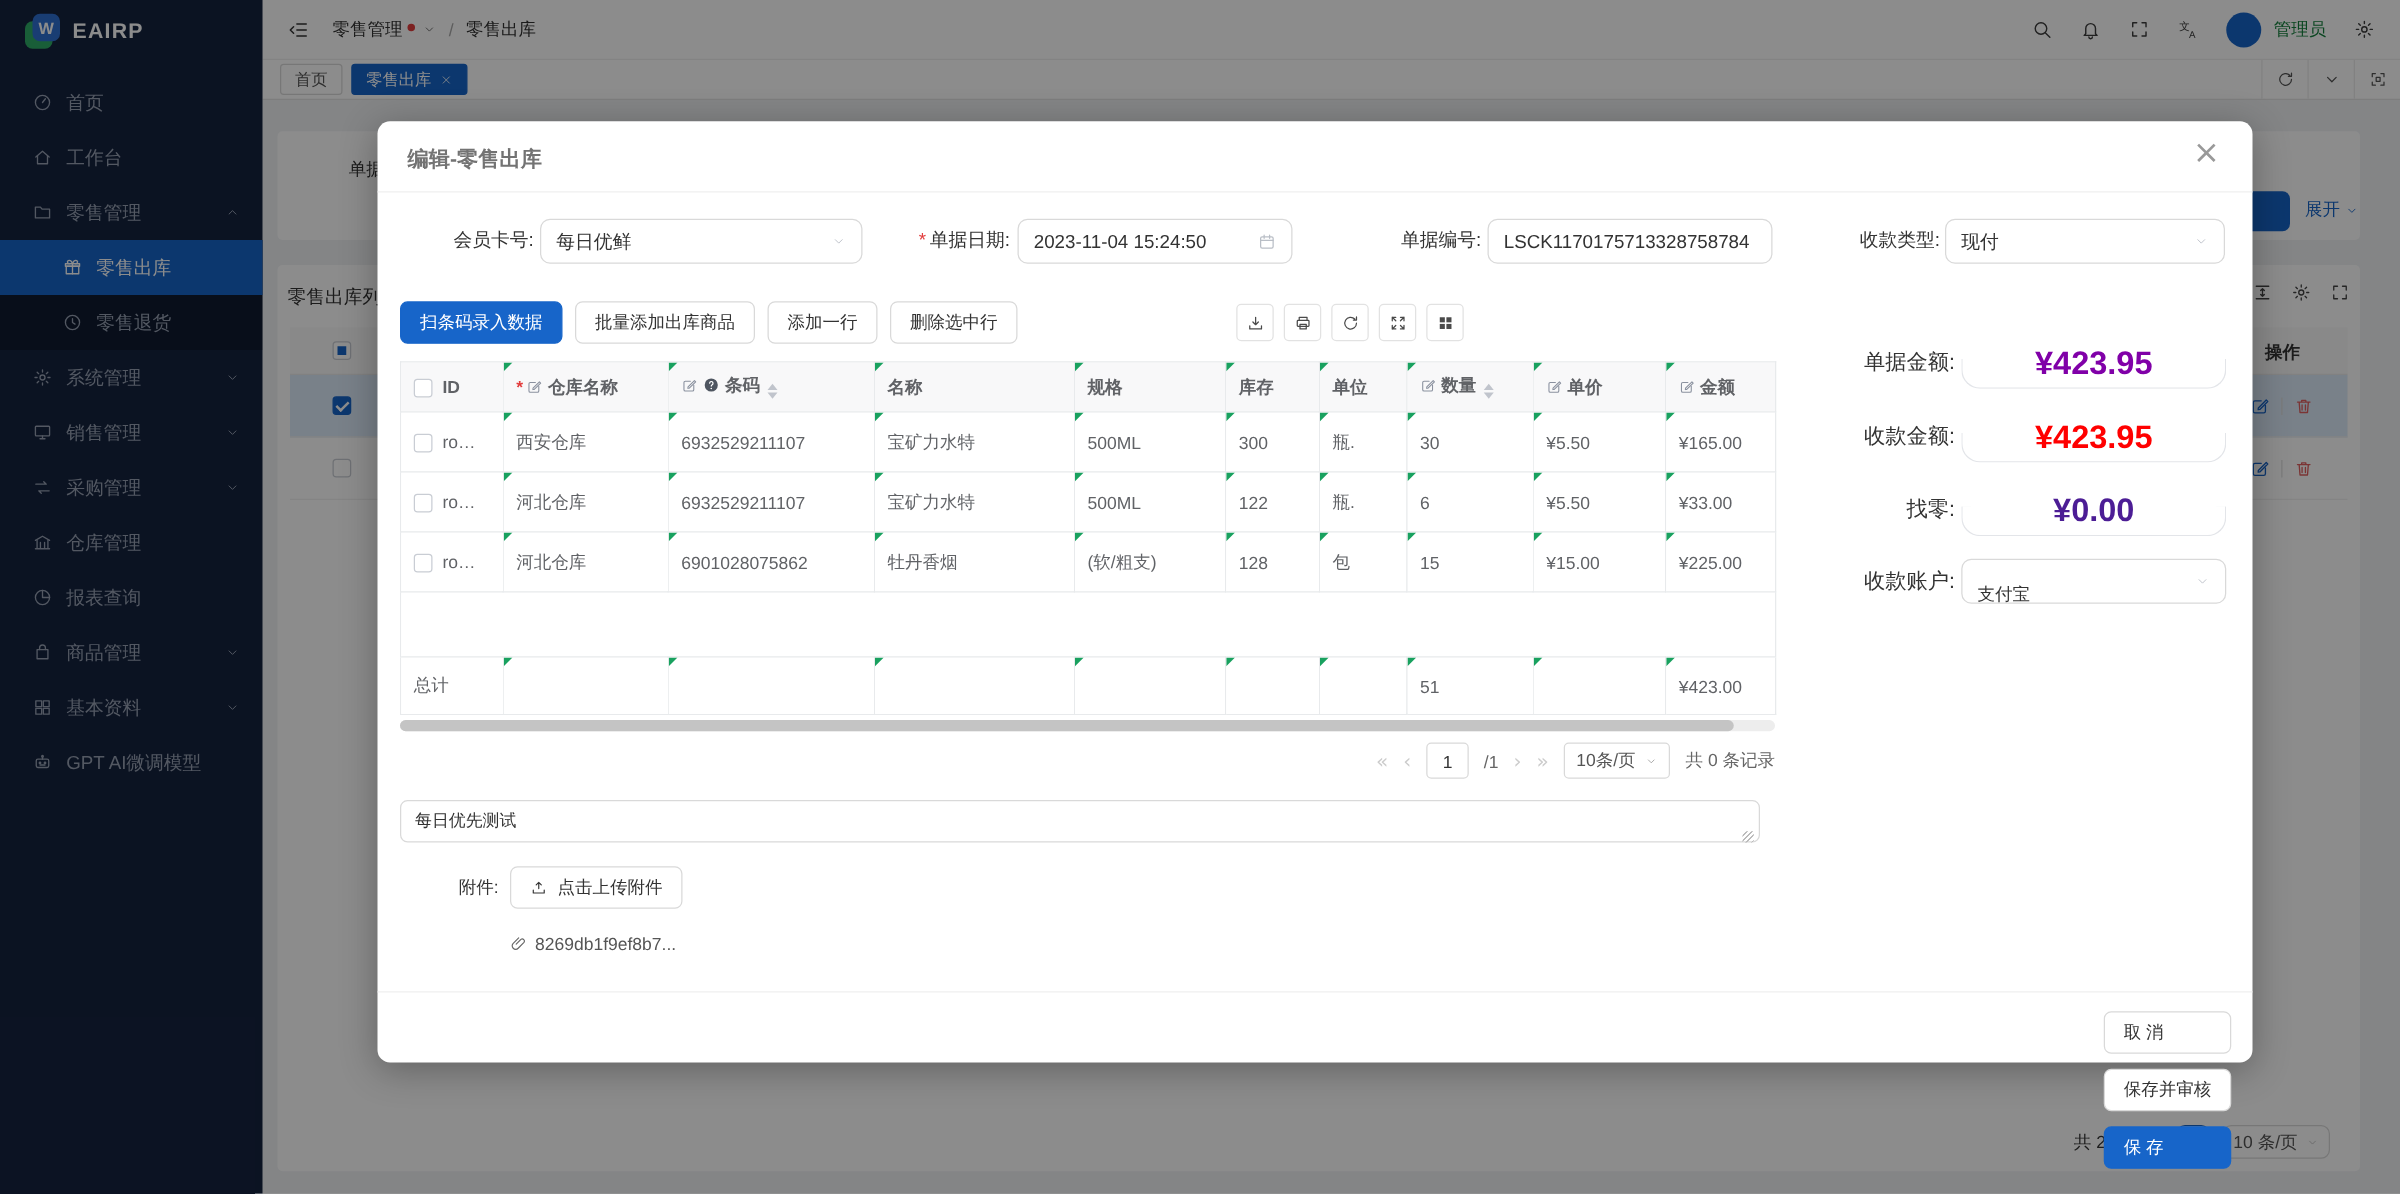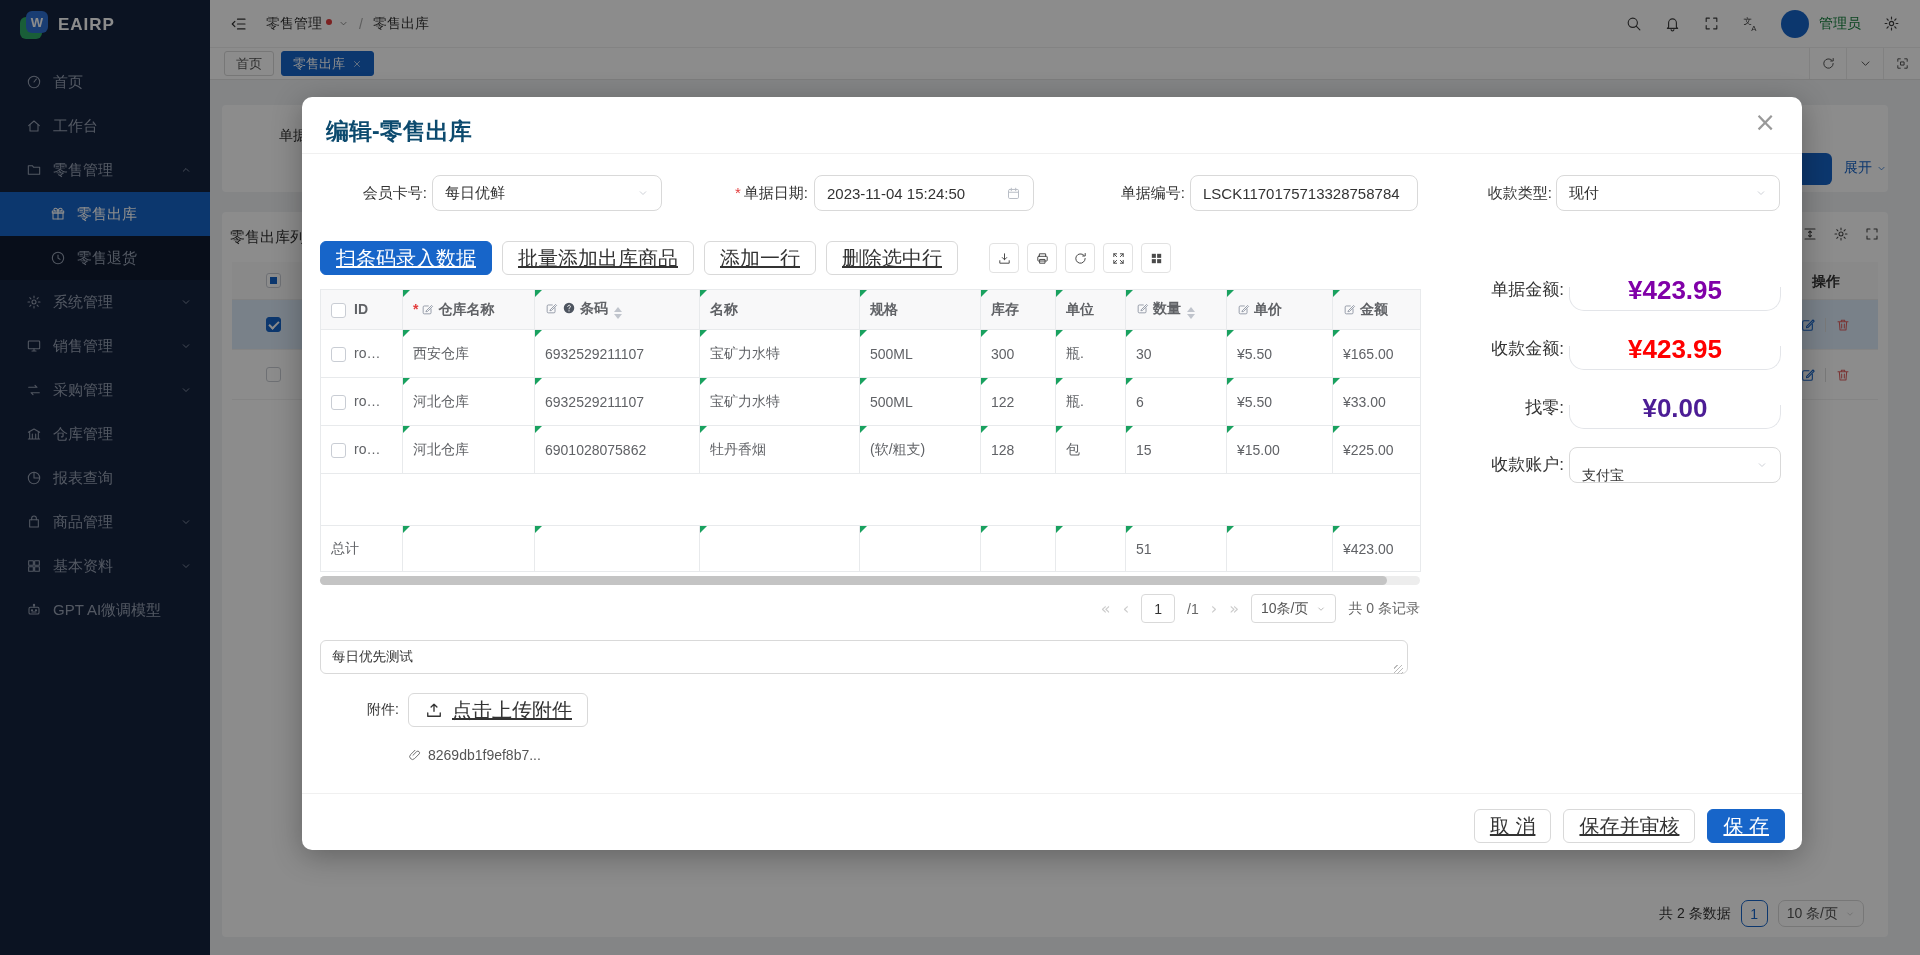--- a/index.html
+++ b/index.html
@@ -86,36 +86,36 @@
     border-radius:3px;background:#fff;vertical-align:middle;}
   .cb.ind::after{content:'';position:absolute;left:3px;top:3px;width:7px;height:7px;background:#1765c9;}
   .cb.ck{background:#1765c9;border-color:#1765c9;}
   .cb.ck::after{content:'';position:absolute;left:4px;top:1px;width:4px;height:8px;
     border:solid #fff;border-width:0 2px 2px 0;transform:rotate(45deg);}
 
   
   .overlay{position:absolute;inset:0;background:rgba(0,0,0,0.45);z-index:10;}
   .modal{position:absolute;left:302px;top:97px;width:1500px;height:753px;background:#fff;
     border-radius:10px;z-index:20;box-shadow:0 6px 30px rgba(0,0,0,0.3);}
-  .m-title{position:absolute;left:24px;top:19px;font-size:23px;font-weight:bold;color:#0c4a6e;}
+  .m-title{position:absolute;left:24px;top:19px;font-size:17px;font-weight:bold;color:#737373;}
   .m-close{position:absolute;right:26px;top:12px;font-size:26px;color:#999;line-height:1;cursor:pointer;
     font-family:"DejaVu Sans",sans-serif;}
   .m-hdiv{position:absolute;left:0;right:0;top:56px;border-bottom:1px solid #f0f0f0;}
   .m-fdiv{position:absolute;left:0;right:0;top:696px;border-bottom:1px solid #f0f0f0;}
 
   .fi-label{position:absolute;top:78px;height:36px;line-height:36px;font-size:15px;color:#333;text-align:right;}
   .req{color:#e23c3c;font-style:normal;margin-right:3px;}
   .box{position:absolute;height:36px;border:1px solid #d9d9d9;border-radius:8px;background:#fff;
     display:flex;align-items:center;padding:0 12px;font-size:15px;color:#333;}
   .box .chev{margin-left:auto;color:#c0c4cc;font-size:12px;}
   .box .cal{margin-left:auto;color:#b9bec6;font-size:15px;}
 
   .m-toolbar{position:absolute;left:18px;top:144px;display:flex;gap:10px;}
   .btn{height:34px;border-radius:6px;border:1px solid #d9d9d9;background:#fff;color:#333;
-    font-size:20px;display:inline-flex;align-items:center;padding:3px 15px;cursor:pointer;text-decoration:underline;}
+    font-size:14px;display:inline-flex;align-items:center;padding:3px 15px;cursor:pointer;}
   .btn.primary{background:#1765c9;border-color:#1765c9;color:#fff;}
   .m-tool-icons{position:absolute;left:687px;top:146px;display:flex;gap:8px;}
   .ibtn{width:30px;height:30px;border:1px solid #e2e2e2;border-radius:4px;background:#fff;color:#4a4a4a;
     display:flex;align-items:center;justify-content:center;font-size:15px;}
 
   .vx-wrap{position:absolute;left:18px;top:192px;width:1100px;}
   table.vx{border-collapse:collapse;table-layout:fixed;width:1100px;}
   .vx th,.vx td{position:relative;border:1px solid #e8eaec;padding:0 10px;overflow:hidden;
     white-space:nowrap;text-overflow:ellipsis;}
   .vx th{height:40px;background:#f8f8f9;color:#606266;font-size:14px;font-weight:bold;text-align:left;}
@@ -155,21 +155,21 @@
 
   .sum-label{position:absolute;left:1080px;width:182px;text-align:right;font-size:17px;color:#333;line-height:42px;}
   .amt-box{position:absolute;left:1267px;width:212px;height:42px;display:flex;align-items:center;
     justify-content:center;font-size:26px;font-weight:bold;}
   .amt-box::after{content:'';position:absolute;left:0;right:0;bottom:0;height:55%;
     border:1px solid #e3e5e9;border-top:none;border-radius:0 0 15px 15px;}
   .c-total{color:#8000a8;}
   .c-paid{color:#ff0000;}
   .c-change{color:#4c1d95;}
 
-  .m-foot{position:absolute;right:17px;top:712px;display:flex;gap:12px;}
+  .m-foot{position:absolute;right:17px;top:712px;display:flex;gap:12px;flex-direction:column;}
 
   .hide-ov{overflow:hidden;}
 </style>
 </head>
 <body>
 
 <div class="stage">
 
   <aside class="sidebar">
     <div class="logo">
@@ -518,21 +518,21 @@
   </div>
 
   <div class="overlay"></div>
 
   <div class="modal">
     <span class="m-title">编辑-零售出库</span>
     <span class="m-close">×</span>
     <div class="m-hdiv"></div>
 
     <span class="fi-label" style="left:20px;width:105px;">会员卡号:</span>
-    <div class="box" style="left:130px;top:78px;width:230px;">
+    <div class="box" style="left:130px;top:78px;width:258px;">
       <span>每日优鲜</span>
       <span class="ic chev">
           <svg viewBox="0 0 24 24" fill="none" stroke="currentColor" stroke-width="1.6" stroke-linecap="round" stroke-linejoin="round">
             <path d="M6.5 9.5L12 15l5.5-5.5"></path>
           </svg>
         </span>
     </div>
     <span class="fi-label" style="left:398px;width:108px;"><i class="req">*</i><span>单据日期:</span></span>
     <div class="box" style="left:512px;top:78px;width:220px;">
       <span>2023-11-04 15:24:50</span>

